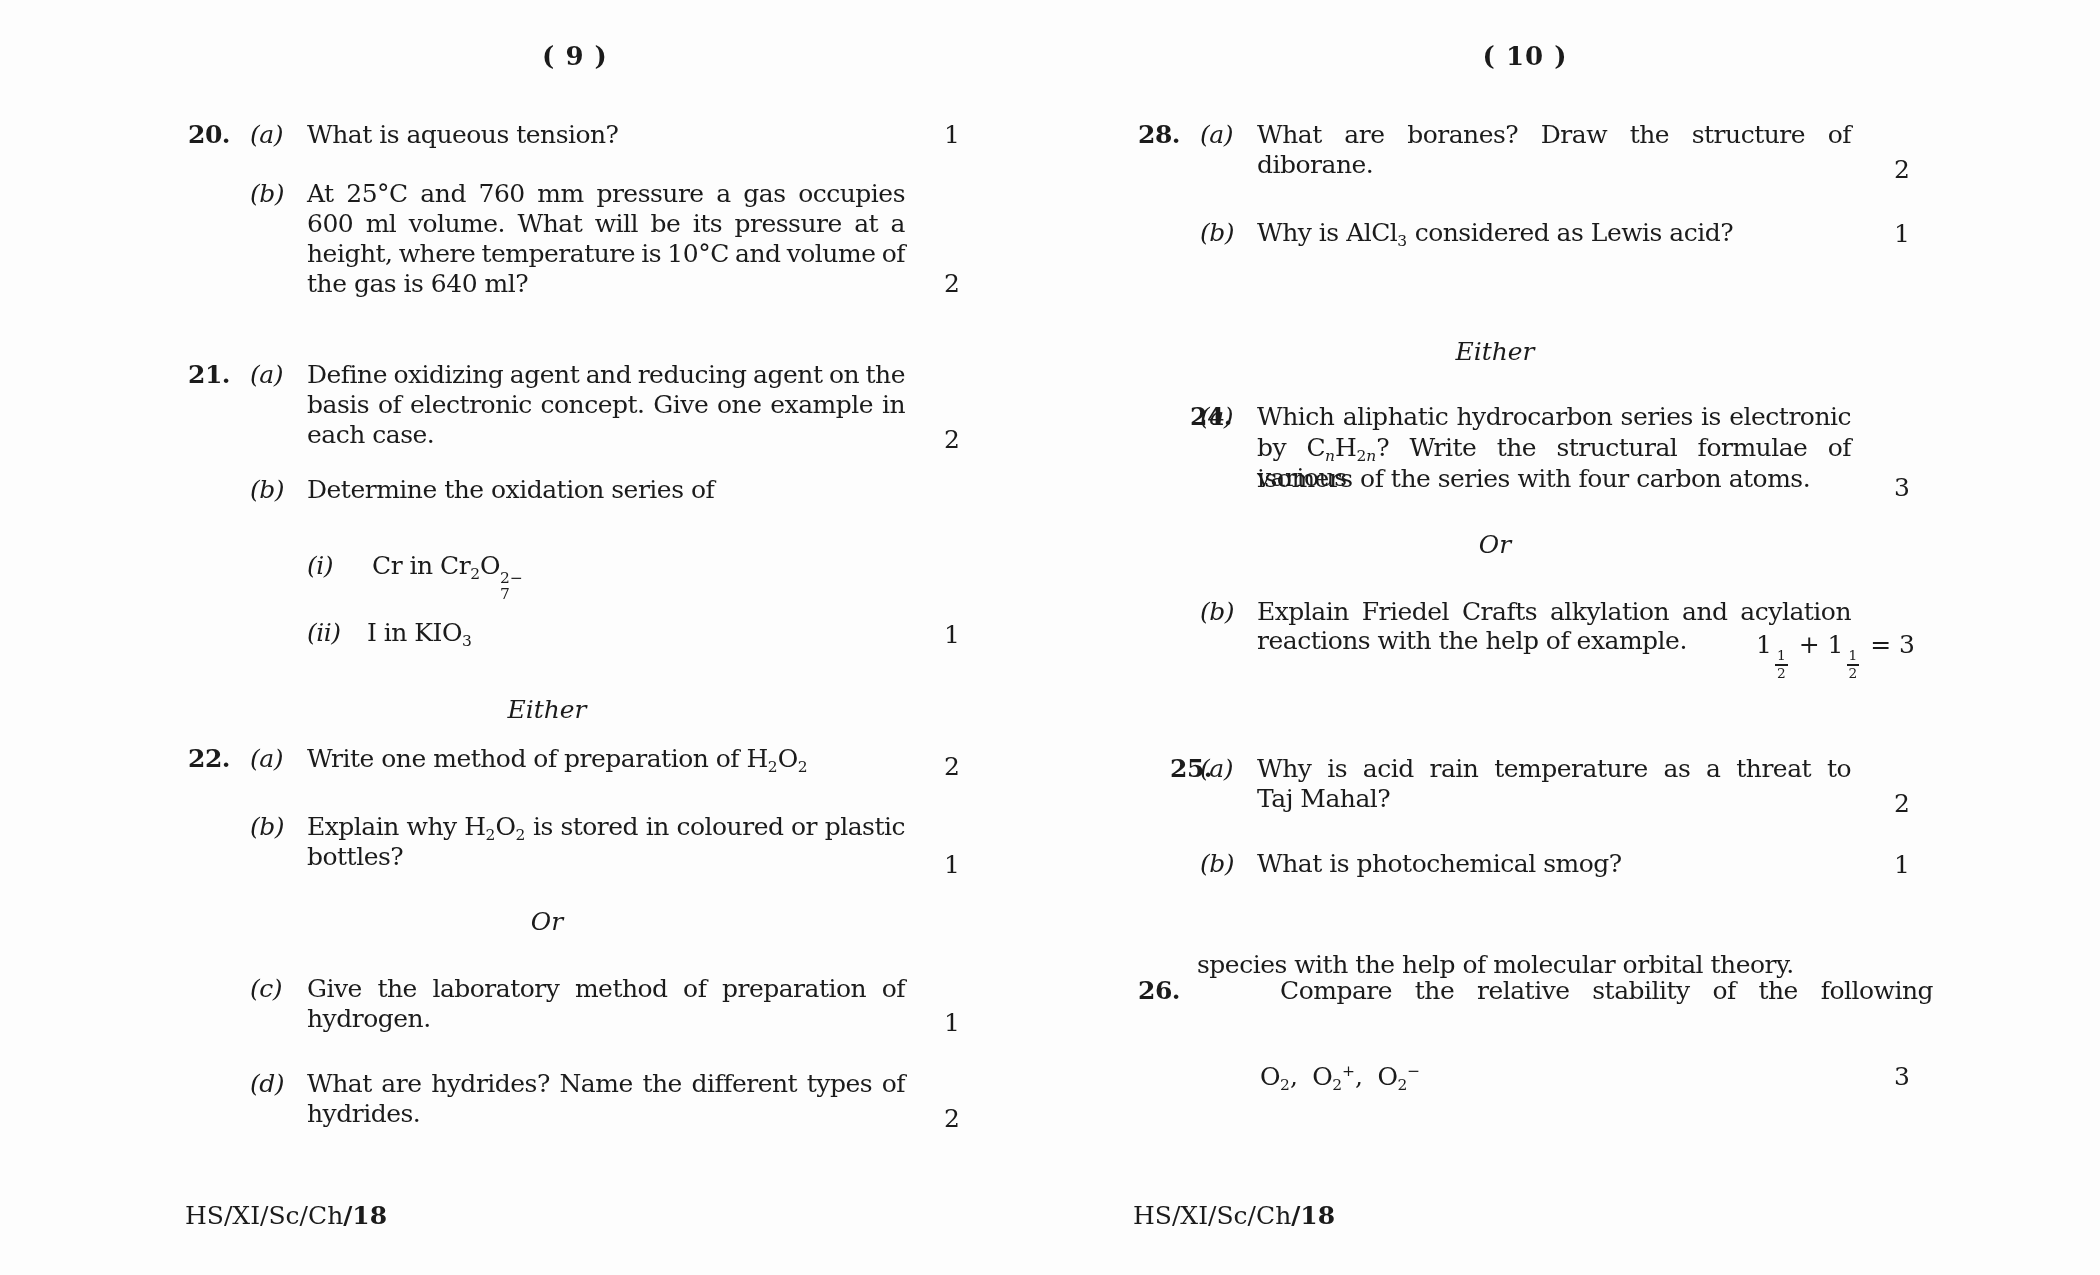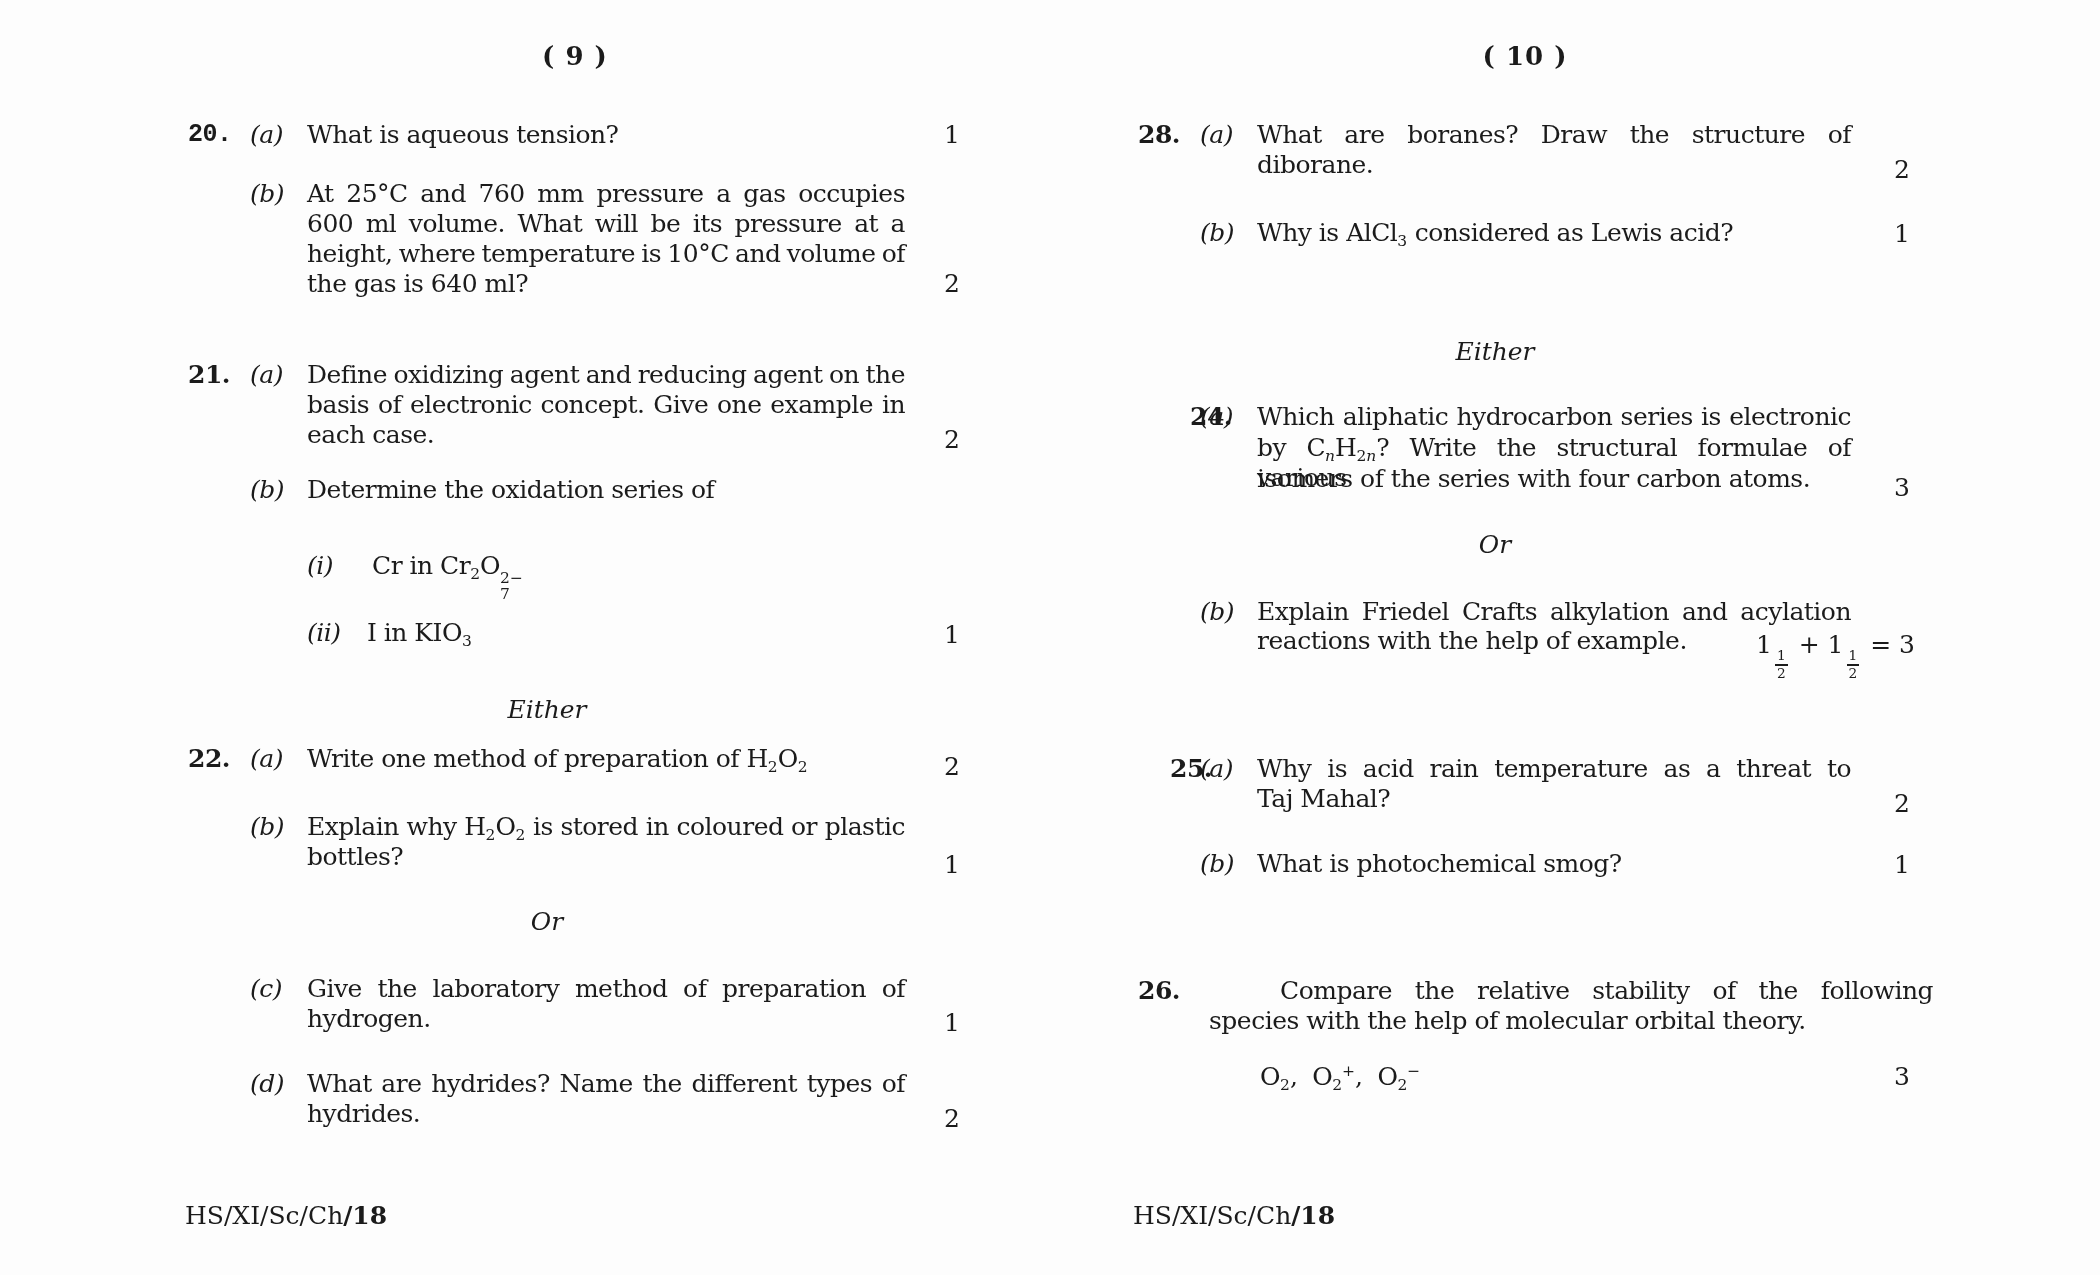--- a/index.html
+++ b/index.html
@@ -31,21 +31,21 @@
   i{font-style:italic;}
 </style>
 </head>
 <body>
 
 <div id="canvas">
 
   <section>
     <div class="pagenum" style="left:575px;top:41px;">( 9 )</div>
 
-    <div class="qno" style="left:188px;top:120px;font-family:Liberation Mono, monospace;">20.</div>
+    <div class="qno" style="left:188px;top:120px;">20.</div>
     <div class="plabel" style="left:250px;top:120px;">(a)</div>
     <div class="tline" style="left:307px;top:120px;">What is aqueous tension?</div>
     <div class="marks" style="left:905px;top:120px;">1</div>
 
     <div class="plabel" style="left:250px;top:179px;">(b)</div>
     <div class="tline jl" style="left:307px;top:179px;width:598px;">At 25°C and 760 mm pressure a gas occupies</div>
     <div class="tline jl" style="left:307px;top:209px;width:598px;">600 ml volume. What will be its pressure at a</div>
     <div class="tline jl" style="left:307px;top:239px;width:598px;">height, where temperature is 10°C and volume of</div>
     <div class="tline" style="left:307px;top:269px;">the gas is 640 ml?</div>
     <div class="marks" style="left:905px;top:269px;">2</div>
@@ -137,20 +137,20 @@
     <div class="tline jl" style="left:1257px;top:754px;width:594px;">Why is acid rain temperature as a threat to</div>
     <div class="tline" style="left:1257px;top:784px;">Taj Mahal?</div>
     <div class="marks" style="left:1855px;top:789px;">2</div>
 
     <div class="plabel" style="left:1200px;top:849px;">(b)</div>
     <div class="tline" style="left:1257px;top:849px;">What is photochemical smog?</div>
     <div class="marks" style="left:1855px;top:850px;">1</div>
 
     <div class="qno" style="left:1138px;top:976px;">26.</div>
     <div class="tline jl" style="left:1260px;top:976px;width:653px;margin-left:20px;">Compare the relative stability of the following</div>
-    <div class="tline" style="left:1197px;top:1006px;margin-left:12px;">species with the help of molecular orbital theory.</div>
+    <div class="tline" style="left:1197px;top:950px;">species with the help of molecular orbital theory.</div>
     <div class="tline" style="left:1260px;top:1062px;">O<sub>2</sub>,&nbsp; O<sub>2</sub><sup>+</sup>,&nbsp; O<sub>2</sub><sup>−</sup></div>
     <div class="marks" style="left:1855px;top:1062px;">3</div>
 
     <div class="footer" style="left:1133px;top:1201px;"><span>HS/XI/Sc/Ch</span><b>/18</b></div>
   </section>
 
 </div>
 
 </body></html>

